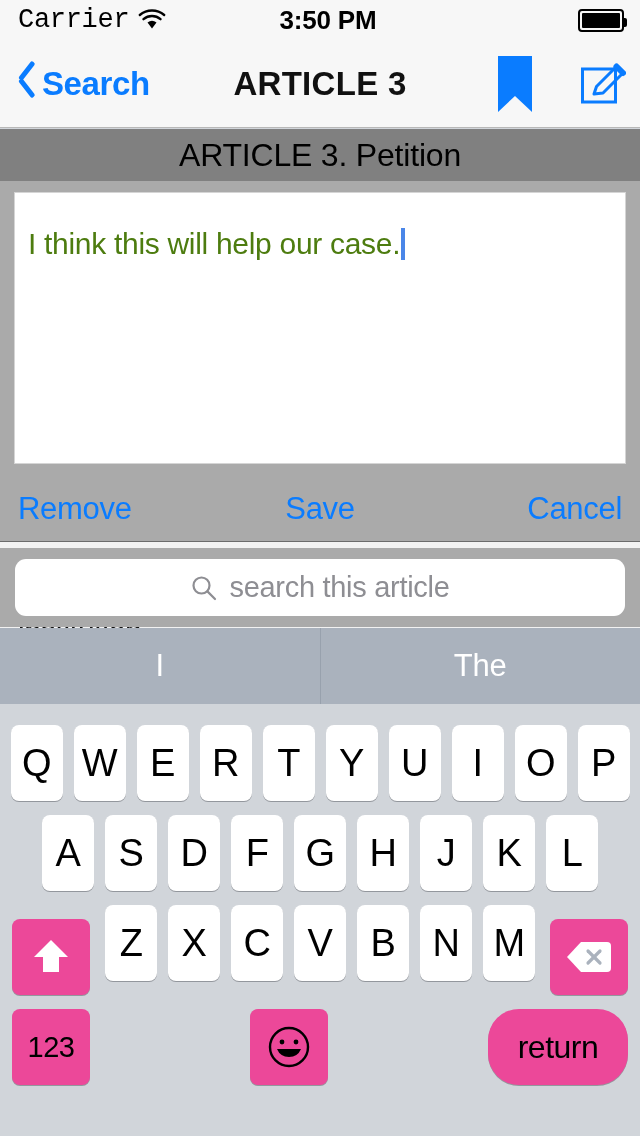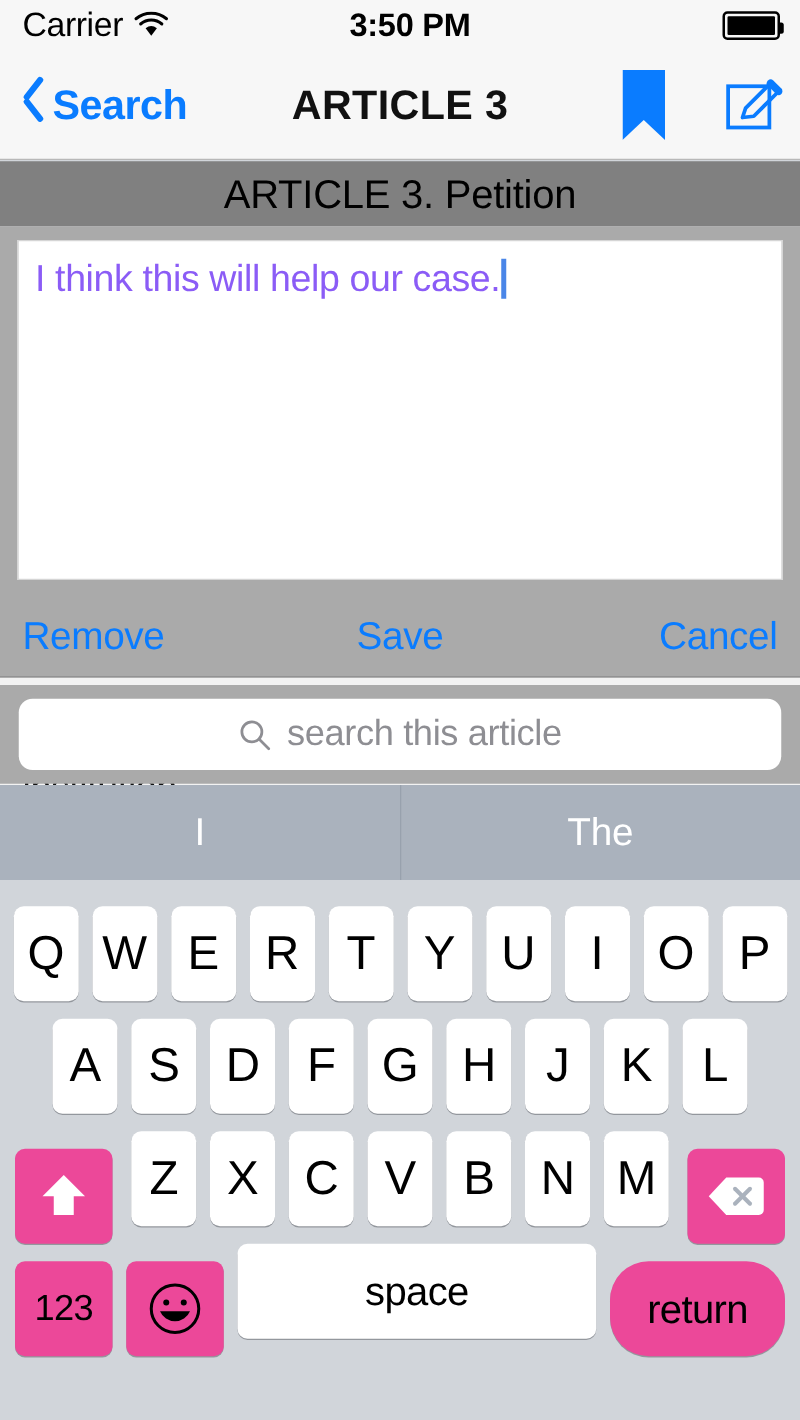--- a/index.html
+++ b/index.html
@@ -8,21 +8,21 @@
     font-family:"Liberation Sans", sans-serif;
     background:#d1d5da; overflow:hidden;
   }
   #app { position:relative; width:640px; height:1136px; }
 
   
   .statusbar {
     position:absolute; left:0; top:0; width:640px; height:40px;
     background:#f7f7f7; display:flex; align-items:center;
   }
-  .sb-left { position:absolute; left:18px; display:flex; align-items:center; gap:9px; }
+  .sb-left { position:absolute; left:18px; display:flex; align-items:center; gap:9px;font-family:Liberation Mono, monospace; }
   .sb-carrier { font-size:27px; color:#000; letter-spacing:-0.3px; }
   .sb-center {
     position:absolute; left:0; width:640px; text-align:center;
     font-size:26px; font-weight:bold; color:#000; letter-spacing:-0.2px;padding-left:16px;
   }
   .sb-right { position:absolute; right:16px; display:flex; align-items:center; }
   .battery {
     width:46px; height:23px; border:2px solid #000; border-radius:4px;
     padding:2px; position:relative;
   }
@@ -70,21 +70,21 @@
   .article-bar-label { font-size:32px; color:#000000; letter-spacing:-0.2px; }
 
   
   .note-panel {
     position:absolute; left:0; top:181px; width:640px; height:360px;
     background:#aaaaaa;
   }
   .note-textarea {
     position:absolute; left:14px; top:11px; width:612px; height:272px;
     background:#fff; border:1px solid #d5d5d5;
-    padding:12px 13px; font-size:30px; color:#8b5cf6; line-height:1.25;
+    padding:32px 13px; font-size:30px; color:#4d7c0f; line-height:1.25;
     letter-spacing:-0.3px;
   }
   .note-text-line { display:inline; }
   .caret {
     display:inline-block; width:4px; height:32px; background:#4a86e8;
     vertical-align:-6px; margin-left:1px;
   }
   .note-actions {
     position:absolute; left:0; top:295px; width:640px; height:65px;
     display:flex; align-items:center;
@@ -294,18 +294,17 @@
     <div class="krow r4">
       <div class="key gray key-123">123</div>
       <div class="key gray key-emoji">
         <svg class="emoji-face" viewBox="0 0 44 44">
           <circle cx="22" cy="22" r="19" fill="none" stroke="#000" stroke-width="2.4"></circle>
           <circle cx="15" cy="17" r="2.4" fill="#000"></circle>
           <circle cx="29" cy="17" r="2.4" fill="#000"></circle>
           <path d="M10 24 A13 13 0 0 0 34 24 Z" fill="#000"></path>
         </svg>
       </div>
-      <div class="key key-space">space</div>
       <div class="key gray key-return">return</div>
     </div>
 
   </div>
 </div>
 
 </body></html>

